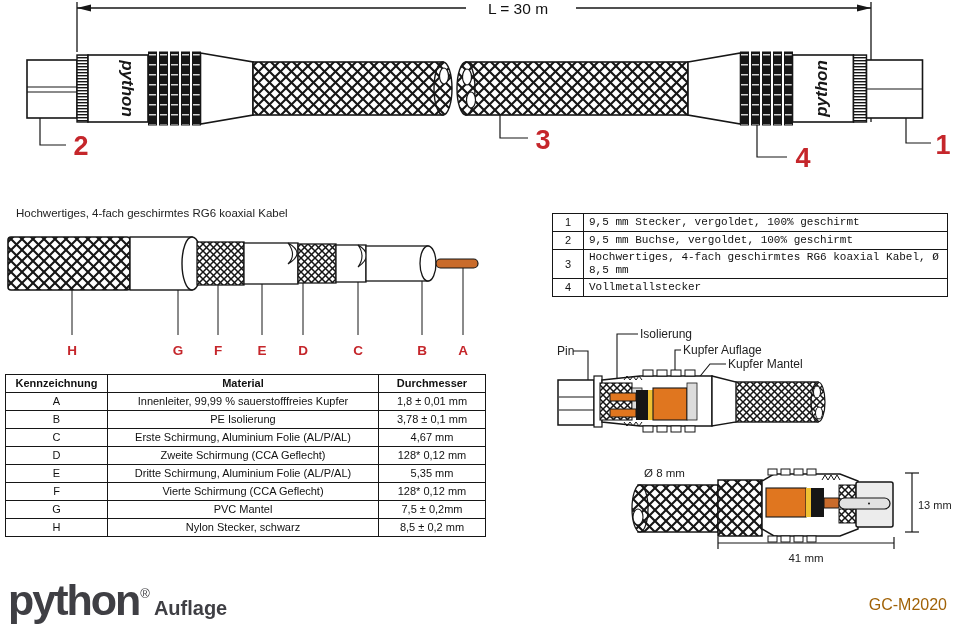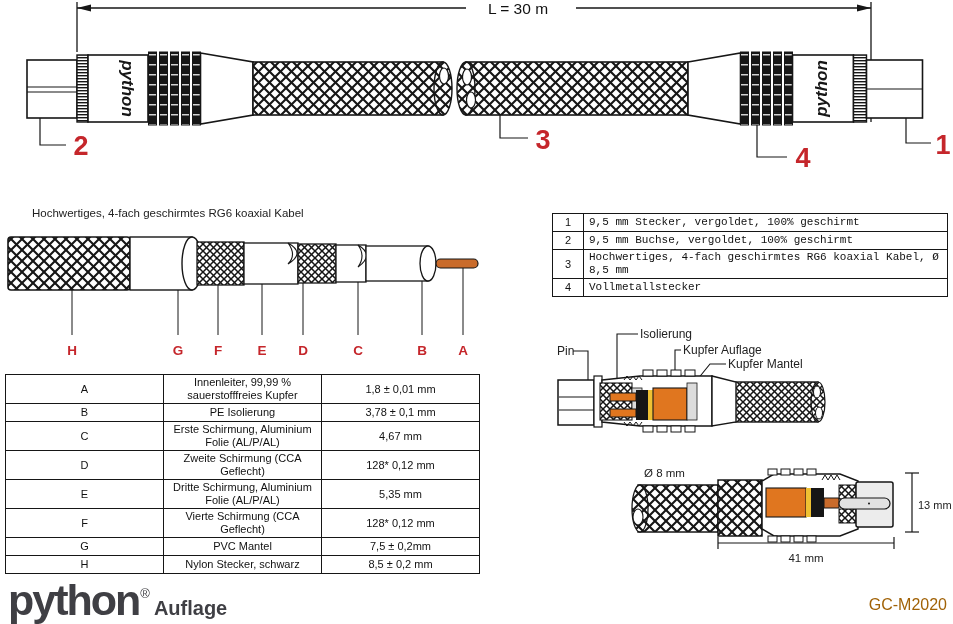--- a/index.html
+++ b/index.html
@@ -114,21 +114,21 @@
     <path d="M906,118 V143 H931"></path>
   </g>
   <g font-size="27" font-weight="bold" fill="#c5262b" text-anchor="middle">
     <text x="81" y="155">2</text>
     <text x="543" y="149">3</text>
     <text x="803" y="167">4</text>
     <text x="943" y="154">1</text>
   </g>
 </svg>
 
-<div class="abs cutaway-title" style="left:32px;top:207px">Hochwertiges, 4-fach geschirmtes RG6 koaxial Kabel</div>
+<div class="abs cutaway-title" style="left:16px;top:207px">Hochwertiges, 4-fach geschirmtes RG6 koaxial Kabel</div>
 
 <svg class="abs" style="left:0;top:195px" width="500" height="170" viewBox="0 0 500 170">
   <g>
     <rect x="8" y="42" width="122" height="53" rx="3" fill="url(#braid)" stroke="#161616" stroke-width="1.6"></rect>
     <rect x="130" y="42" width="62" height="53" fill="#fff" stroke="#161616" stroke-width="1.4"></rect>
     <ellipse cx="192" cy="68.5" rx="10" ry="26.5" fill="#fff" stroke="#161616" stroke-width="1.4"></ellipse>
     <rect x="197" y="47" width="47" height="43" fill="url(#braidfine)" stroke="#161616" stroke-width="1.3"></rect>
     <rect x="244" y="48" width="54" height="41" fill="#fff" stroke="#161616" stroke-width="1.3"></rect>
     <path d="M288,48 Q306,58 288,69 Q297,60 288,48 Z" fill="#fff" stroke="#161616" stroke-width="1.1"></path>
     <rect x="298" y="49" width="38" height="39" fill="url(#braidfine)" stroke="#161616" stroke-width="1.3"></rect>
@@ -176,20 +176,25 @@
     </tr>
     <tr>
       <td class="no">4</td>
       <td class="desc">Vollmetallstecker</td>
     </tr>
   </tbody>
 </table>
 
 <table class="abs spec-table" style="left:5px;top:374px">
   <tbody>
+    <tr>
+      <th class="c-code">Kennzeichnung</th>
+      <th class="c-mat">Material</th>
+      <th class="c-dia">Durchmesser</th>
+    </tr>
     <tr>
       <td>A</td>
       <td>Innenleiter, 99,99 % sauerstofffreies Kupfer</td>
       <td>1,8 ± 0,01 mm</td>
     </tr>
     <tr>
       <td>B</td>
       <td>PE Isolierung</td>
       <td>3,78 ± 0,1 mm</td>
     </tr>

